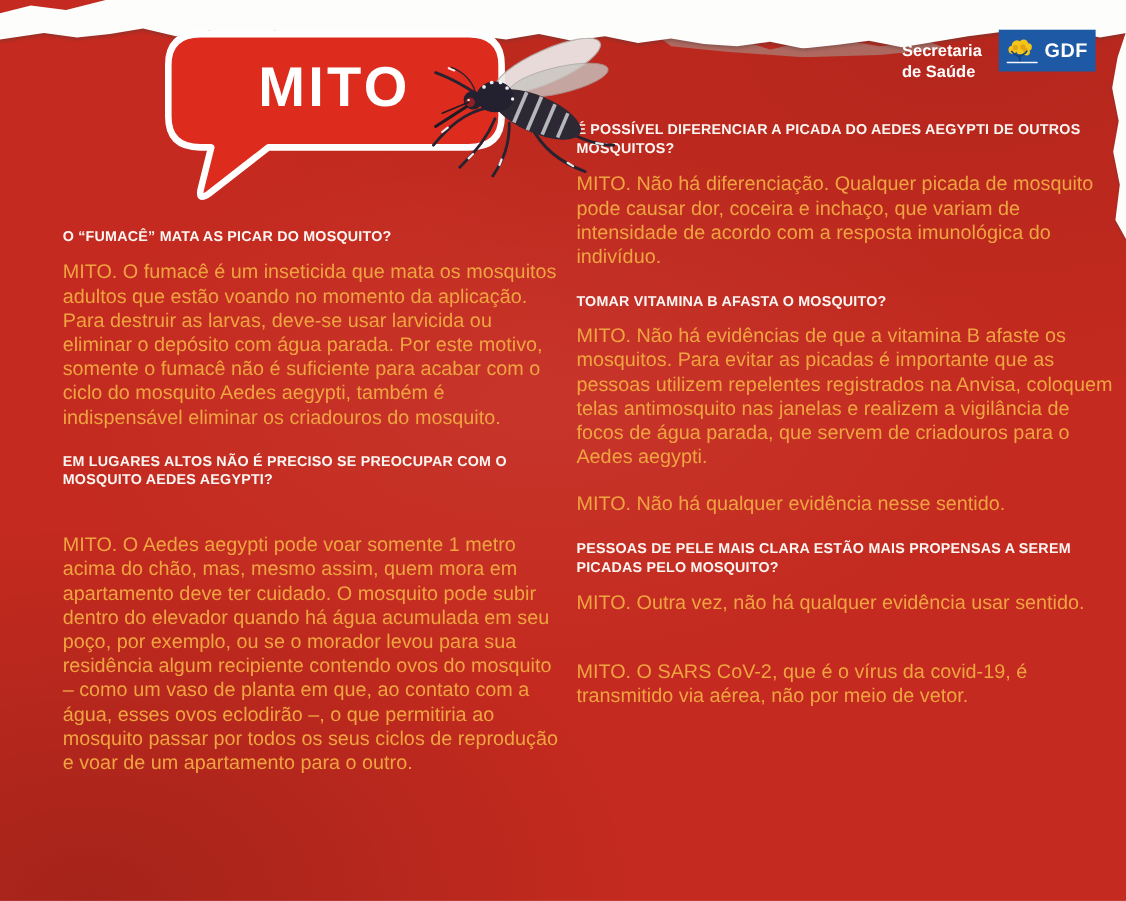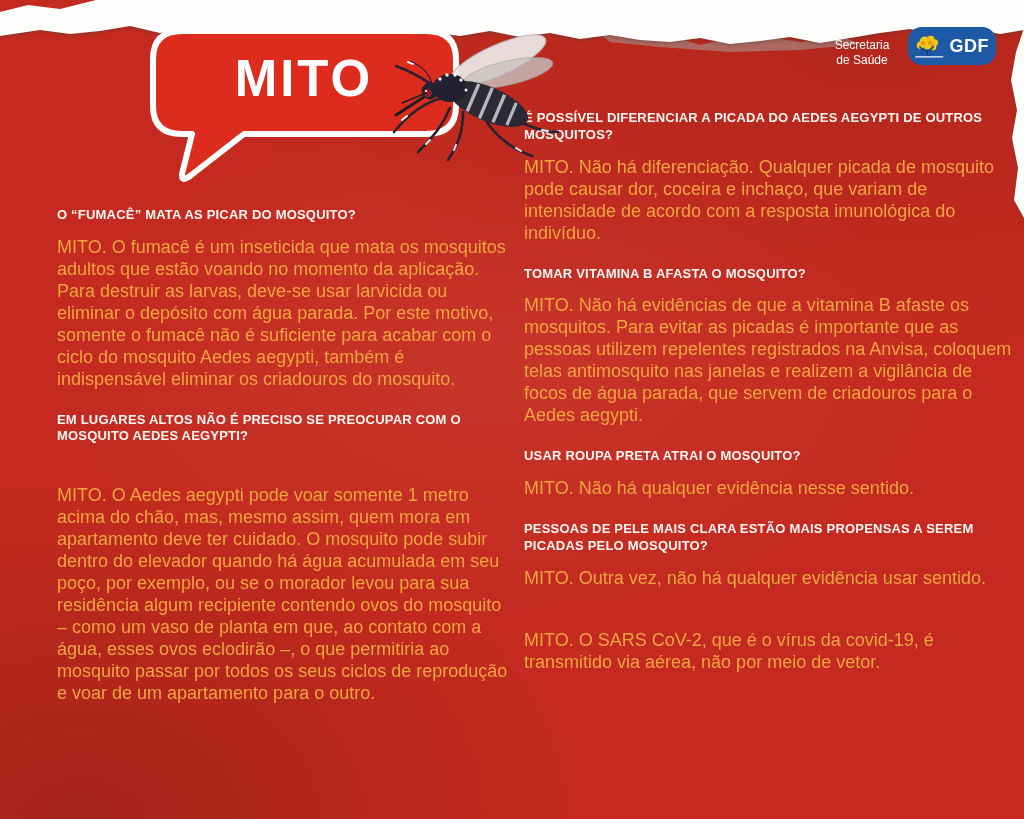--- a/index.html
+++ b/index.html
@@ -39,26 +39,26 @@
   .bubble-label{
     position:absolute;left:148px;top:53px;width:312px;z-index:4;
     text-align:center;color:#ffffff;font-weight:700;font-size:51px;
     letter-spacing:3px;line-height:1;
   }
   
   .mosquito{position:absolute;left:388px;top:20px;z-index:5;}
   
   .secretaria{
     position:absolute;left:820px;top:38px;width:84px;z-index:4;
-    text-align:center;color:#ffffff;font-weight:400;font-size:12px;line-height:1.25;
+    text-align:left;color:#ffffff;font-weight:700;font-size:15px;line-height:1.25;
   }
   .secretaria span{display:block;}
   .gdf-logo{
     position:absolute;left:908px;top:27px;width:88px;height:38px;z-index:4;
-    background:#1d59a5;border-radius:14px;display:flex;align-items:center;padding:1px 7px 1px 3px;
+    background:#1d59a5;border-radius:0;display:flex;align-items:center;padding:1px 7px 1px 3px;
   }
   .gdf-text{color:#ffffff;font-weight:700;font-size:18px;letter-spacing:.5px;margin-left:2px;}
   
   .col{position:absolute;z-index:2;}
   .col-left{left:57px;top:207px;width:452px;}
   .col-right{left:524px;top:110px;width:492px;}
   .myth-q{
     margin:0 0 13px;color:#fcf6f3;font-weight:700;font-size:13px;
     line-height:1.3;letter-spacing:.2px;
   }
@@ -168,21 +168,20 @@
   <div class="col col-right">
     <div class="myth-section">
       <h3 class="myth-q">É POSSÍVEL DIFERENCIAR A PICADA DO AEDES AEGYPTI DE OUTROS MOSQUITOS?</h3>
       <p class="myth-a">MITO. Não há diferenciação. Qualquer picada de mosquito pode causar dor, coceira e inchaço, que variam de intensidade de acordo com a resposta imunológica do indivíduo.</p>
     </div>
     <div class="myth-section">
       <h3 class="myth-q">TOMAR VITAMINA B AFASTA O MOSQUITO?</h3>
       <p class="myth-a">MITO. Não há evidências de que a vitamina B afaste os mosquitos. Para evitar as picadas é importante que as pessoas utilizem repelentes registrados na Anvisa, coloquem telas antimosquito nas janelas e realizem a vigilância de focos de água parada, que servem de criadouros para o Aedes aegypti.</p>
     </div>
     <div class="myth-section">
-      <h3 class="myth-q">USAR ROUPA PRETA ATRAI O MOSQUITO?</h3>
       <p class="myth-a">MITO. Não há qualquer evidência nesse sentido.</p>
     </div>
     <div class="myth-section">
       <h3 class="myth-q">PESSOAS DE PELE MAIS CLARA ESTÃO MAIS PROPENSAS A SEREM PICADAS PELO MOSQUITO?</h3>
       <p class="myth-a">MITO. Outra vez, não há qualquer evidência usar sentido.</p>
     </div>
     <div class="myth-section">
       <p class="myth-a">MITO. O SARS CoV-2, que é o vírus da covid-19, é transmitido via aérea, não por meio de vetor.</p>
     </div>
   </div>

